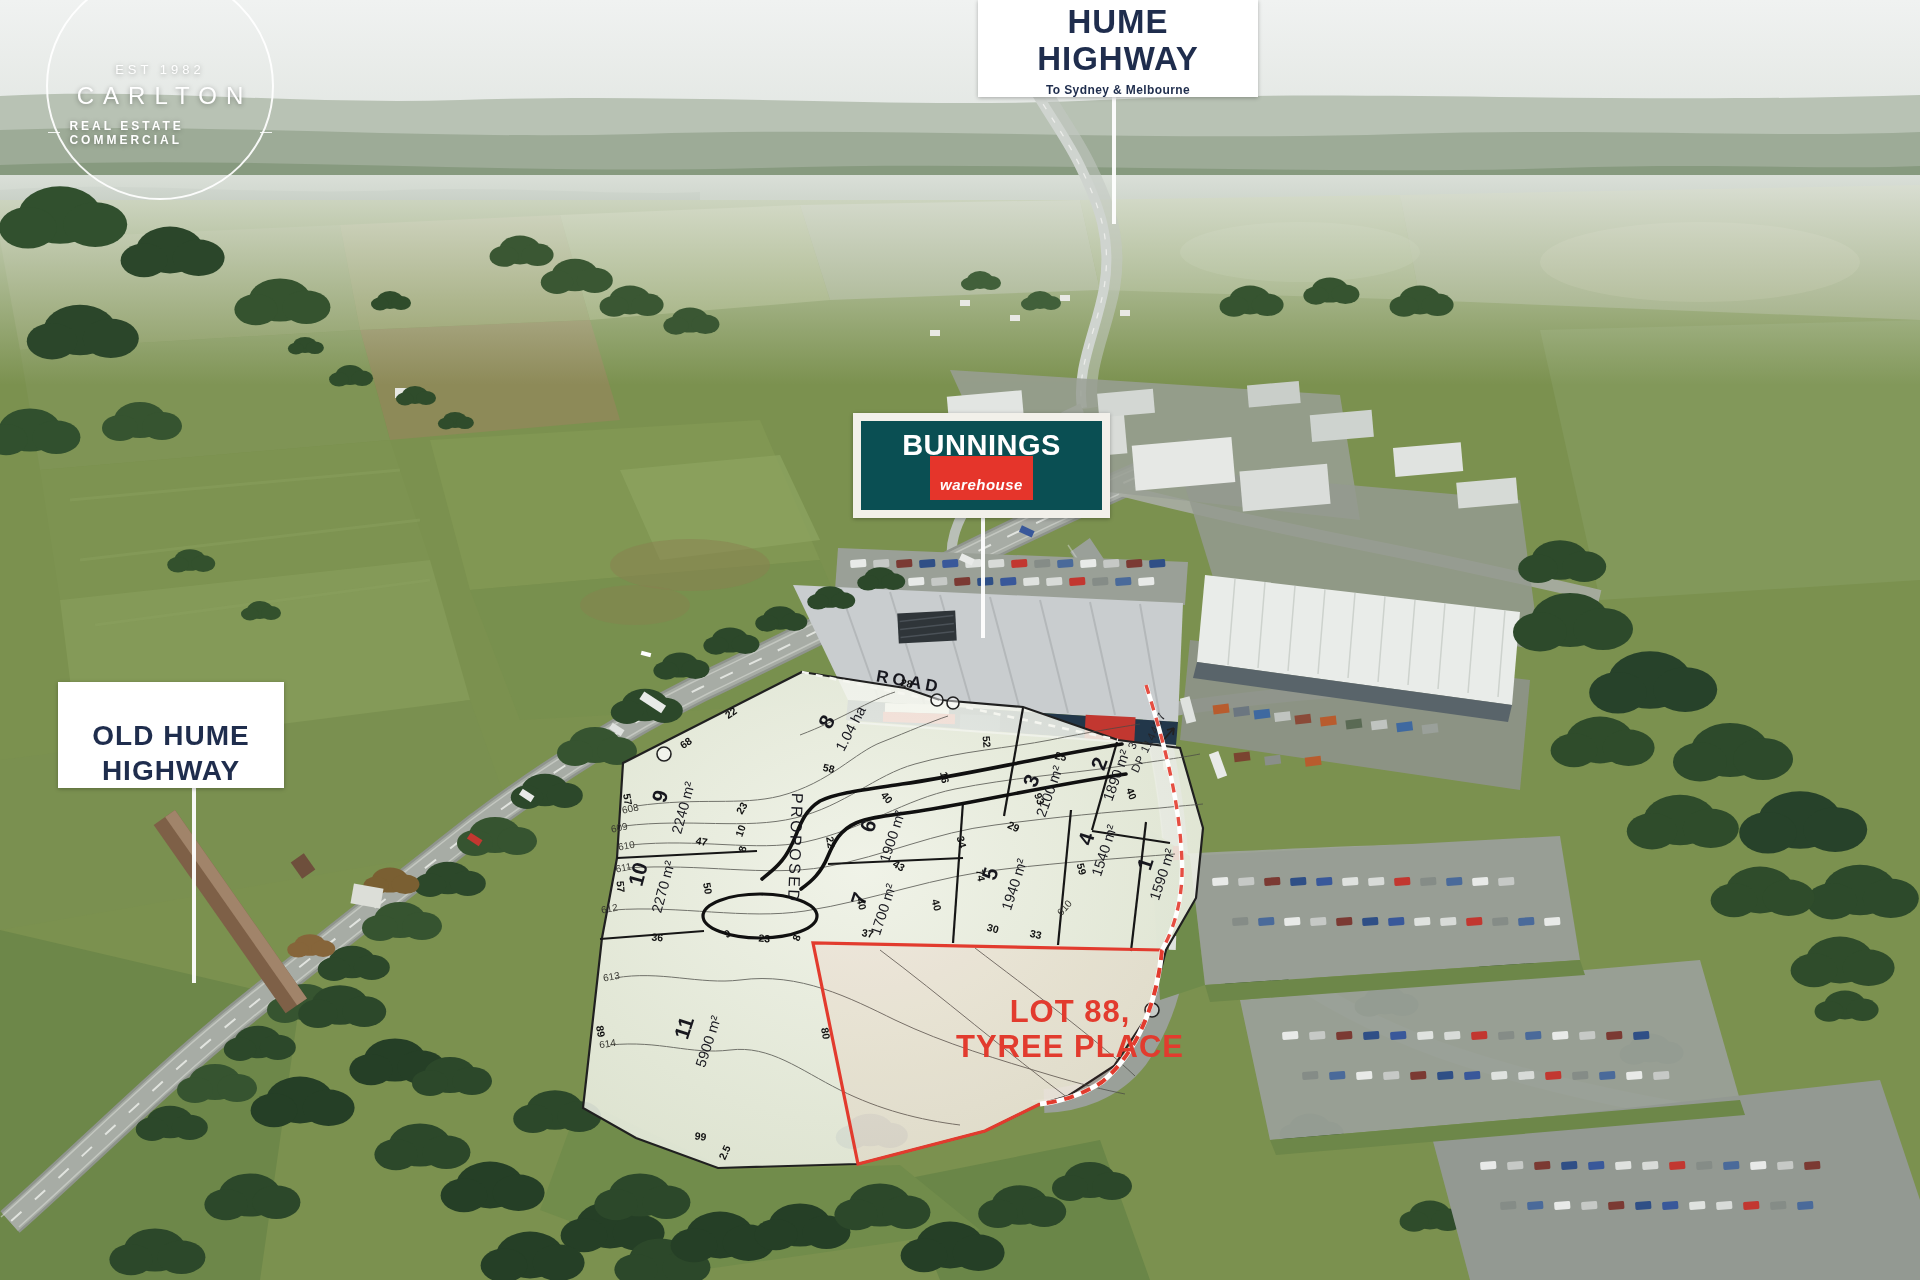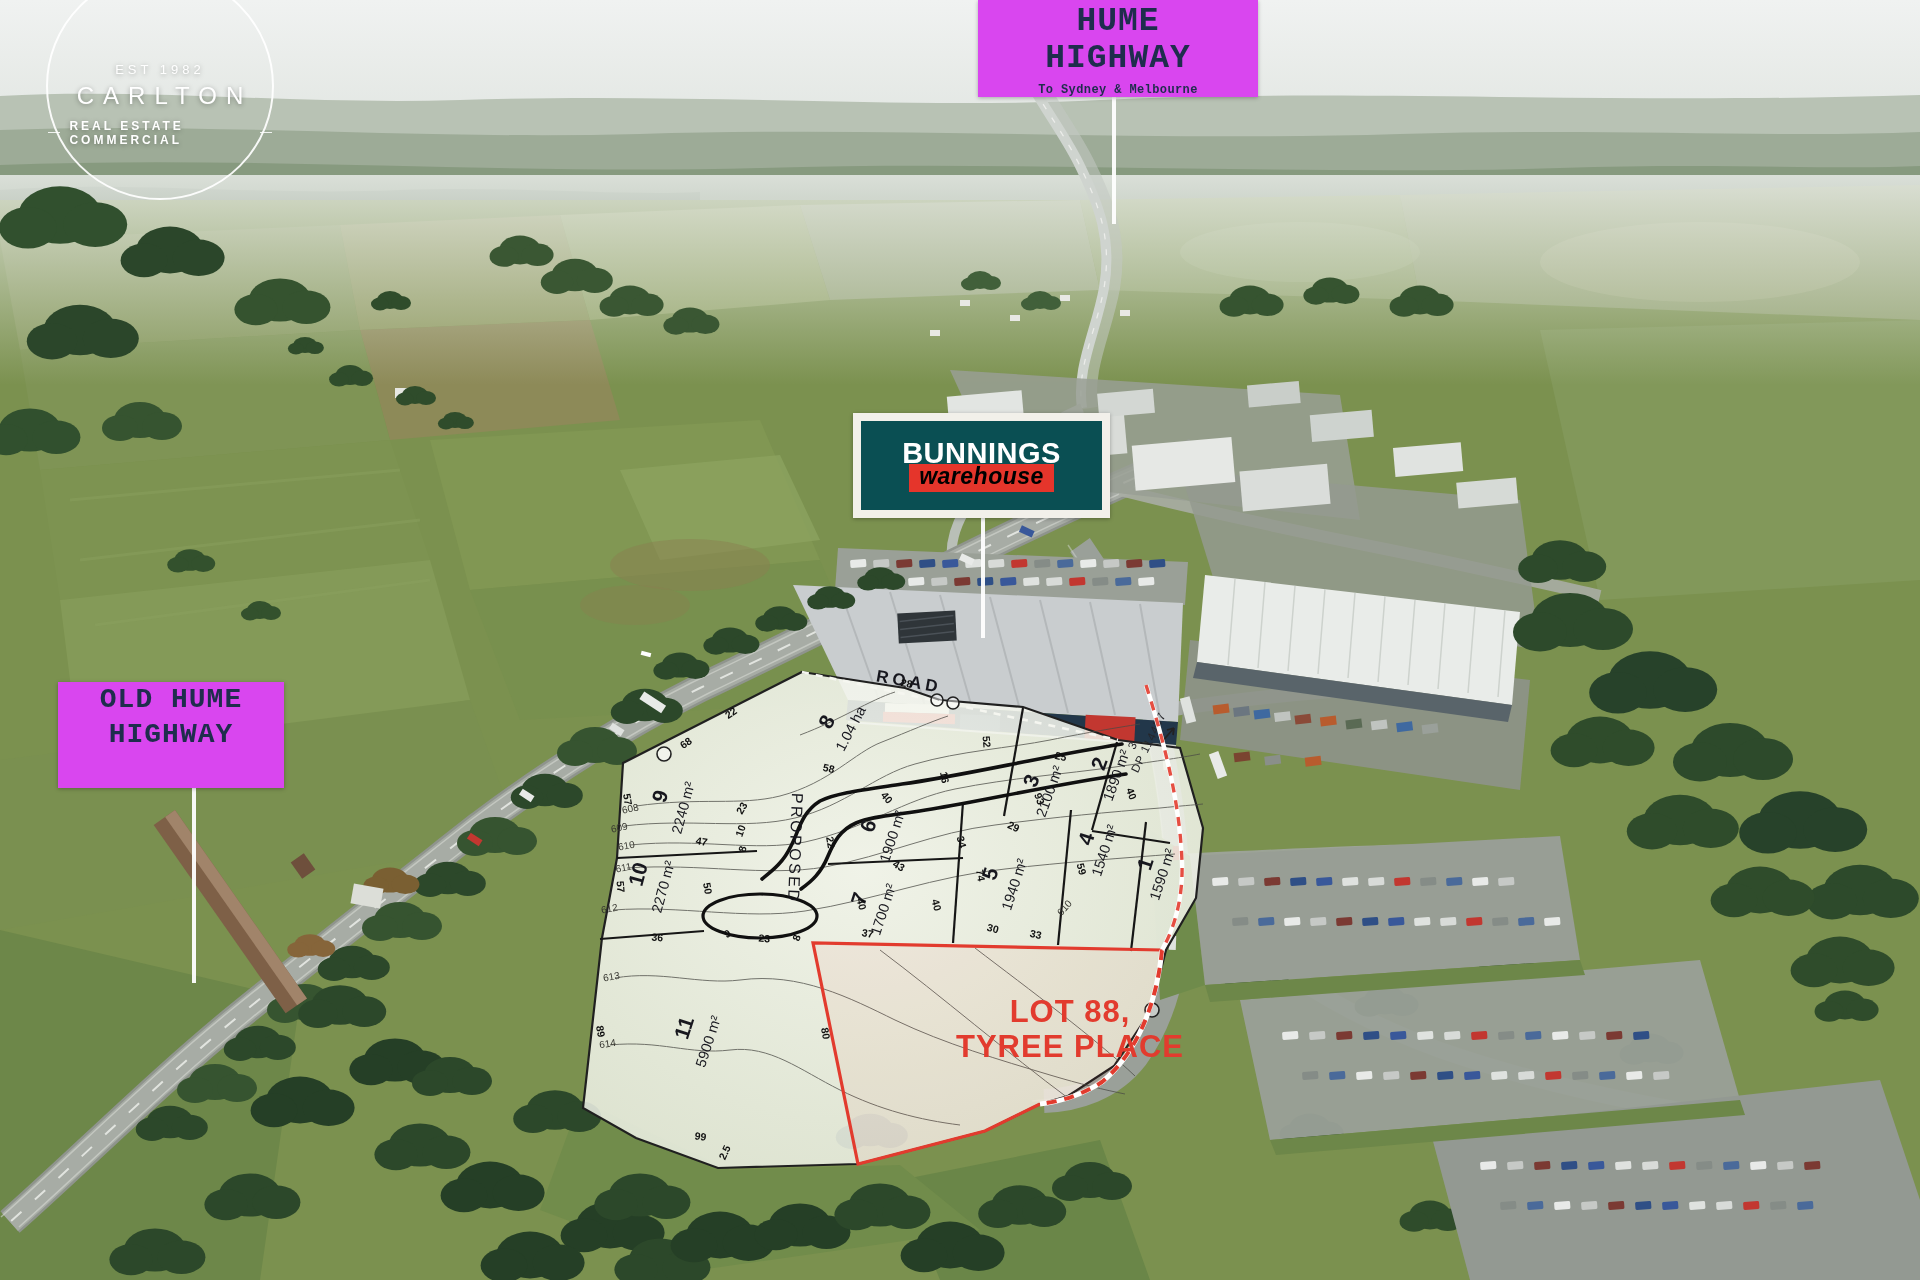--- a/index.html
+++ b/index.html
@@ -9,32 +9,32 @@
   svg text{text-anchor:middle;}
   .lotnum{font-family:"Liberation Sans",sans-serif;font-size:21px;font-weight:700;fill:#17171e;}
   .lotarea{font-family:"Liberation Sans",sans-serif;font-size:14.5px;font-weight:500;fill:#17171e;}
   .dim{font-family:"Liberation Sans",sans-serif;font-size:10.5px;font-weight:600;fill:#101010;}
   .ctr{font-family:"Liberation Sans",sans-serif;font-size:10px;font-weight:500;fill:#35352f;}
   .roadlbl{font-family:"Liberation Sans",sans-serif;font-size:17px;font-weight:700;letter-spacing:4px;fill:#17171e;}
   .proplbl{font-family:"Liberation Sans",sans-serif;font-size:16px;font-weight:500;letter-spacing:2.5px;fill:#17171e;}
   .lot88{font-family:"Liberation Sans",sans-serif;font-size:31px;font-weight:700;fill:#e23b2e;letter-spacing:1px;}
   .adj{font-family:"Liberation Sans",sans-serif;font-size:11.5px;font-weight:500;fill:#26262a;letter-spacing:1px;}
 
-  .callout{position:absolute;background:#d946ef;color:#1f2d4d;text-align:center;
-           box-shadow:0 1px 4px rgba(0,0,0,.28);font-family:Liberation Mono, monospace;}
+  .callout{position:absolute;background:#ffffff;color:#1f2d4d;text-align:center;
+           box-shadow:0 1px 4px rgba(0,0,0,.28);}
   .hume{left:978px;top:0;width:280px;height:97px;padding-top:3px;box-sizing:border-box;}
   .hume .l{font-size:33px;line-height:37px;font-weight:700;letter-spacing:1px;}
   .hume .s{font-size:12px;font-weight:600;margin-top:6px;letter-spacing:.4px;}
-  .oldhume{left:58px;top:682px;width:226px;height:106px;display:flex;flex-direction:column;justify-content:flex-start;}
+  .oldhume{left:58px;top:682px;width:226px;height:106px;display:flex;flex-direction:column;justify-content:flex-end;}
   .oldhume .l{font-size:28px;line-height:35px;font-weight:700;letter-spacing:1px;}
   .bunn{left:853px;top:413px;width:257px;height:105px;background:#f2f0ea;padding:8px;box-sizing:border-box;box-shadow:0 1px 4px rgba(0,0,0,.3);position:absolute;}
   .bunn-inner{background:#0a4f53;width:100%;height:100%;display:flex;flex-direction:column;align-items:center;justify-content:center;text-align:center;}
   .bunn-brand{color:#fff;font-weight:800;font-size:29px;letter-spacing:.5px;line-height:28px;}
-  .bunn-sub{background:#e5352b;color:#000000;font-weight:700;font-style:italic;font-size:23px;line-height:25px;
-            padding:0 10px 3px;margin-top:-3px;letter-spacing:.5px;}
+  .bunn-sub{background:#e5352b;color:#ffffff;font-weight:700;font-style:italic;font-size:15px;line-height:25px;
+            padding:16px 10px 3px;margin-top:-3px;letter-spacing:.5px;}
   .carlton{position:absolute;left:46px;top:-28px;width:228px;height:228px;border:2.5px solid rgba(255,255,255,.92);
            border-radius:50%;color:#fff;display:flex;flex-direction:column;align-items:center;justify-content:center;
            text-shadow:0 1px 5px rgba(0,0,0,.35);box-sizing:border-box;}
   .carlton .est{font-size:13px;letter-spacing:4px;margin-top:36px;font-weight:500;}
   .carlton .name{font-size:24px;letter-spacing:9px;font-weight:400;margin:5px 0 9px;padding-left:9px;}
   .carlton .tag{font-size:12px;letter-spacing:3px;font-weight:700;display:flex;align-items:center;gap:9px;}
   .carlton .tag::before,.carlton .tag::after{content:"";width:16px;height:1px;background:rgba(255,255,255,.85);}
 </style>
 </head>
 <body>

